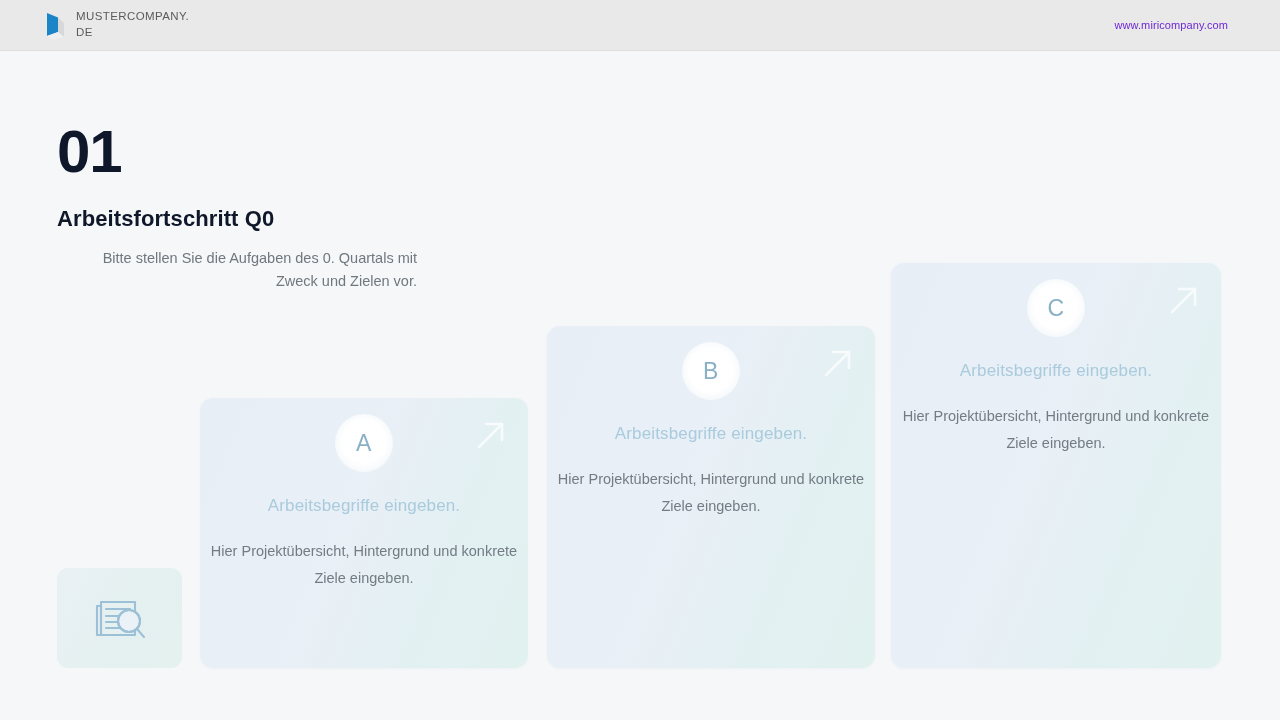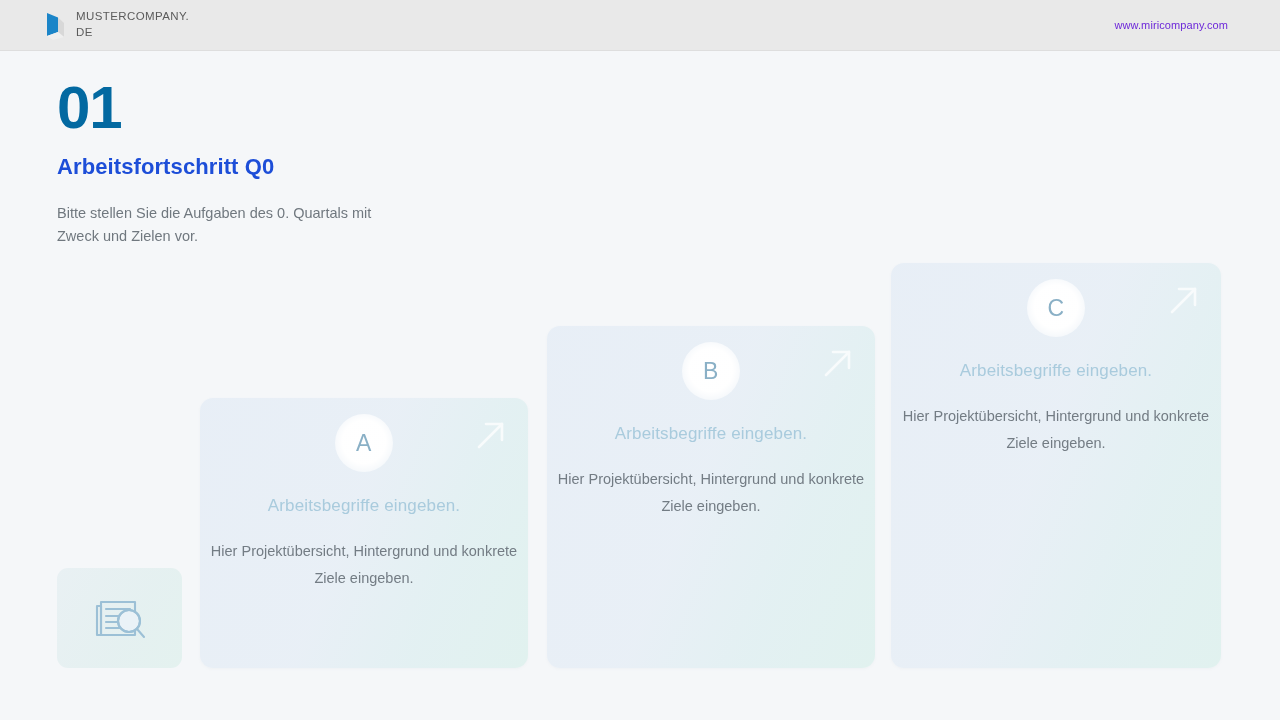--- a/index.html
+++ b/index.html
@@ -63,39 +63,41 @@
   .headline {
     position: absolute;
     left: 57px;
     top: 78px;
     width: 560px;
   }
 
   .step-number {
     font-size: 60px;
     font-weight: bold;
-    color: #0369a1;
+    color: #0f172a;
     line-height: 1;
     letter-spacing: -1px;
+    margin-top: 44px;
   }
 
   .headline-title {
-    margin-top: 16px;
+    margin-top: 24px;
     font-size: 22px;
     font-weight: bold;
-    color: #1d4ed8;
+    color: #0f172a;
     letter-spacing: 0.1px;
   }
 
   .headline-sub {
-    margin-top: 22px;
+    margin-top: 15px;
     font-size: 14.5px;
     color: #70787f;
     line-height: 1.62;
     max-width: 360px;
+    text-align: right;
   }
 
   
   .card {
     position: absolute;
     border-radius: 13px;
     background:
       linear-gradient(112deg,
         rgba(231,238,246,0.95) 0%,
         rgba(232,239,246,0.95) 46%,

